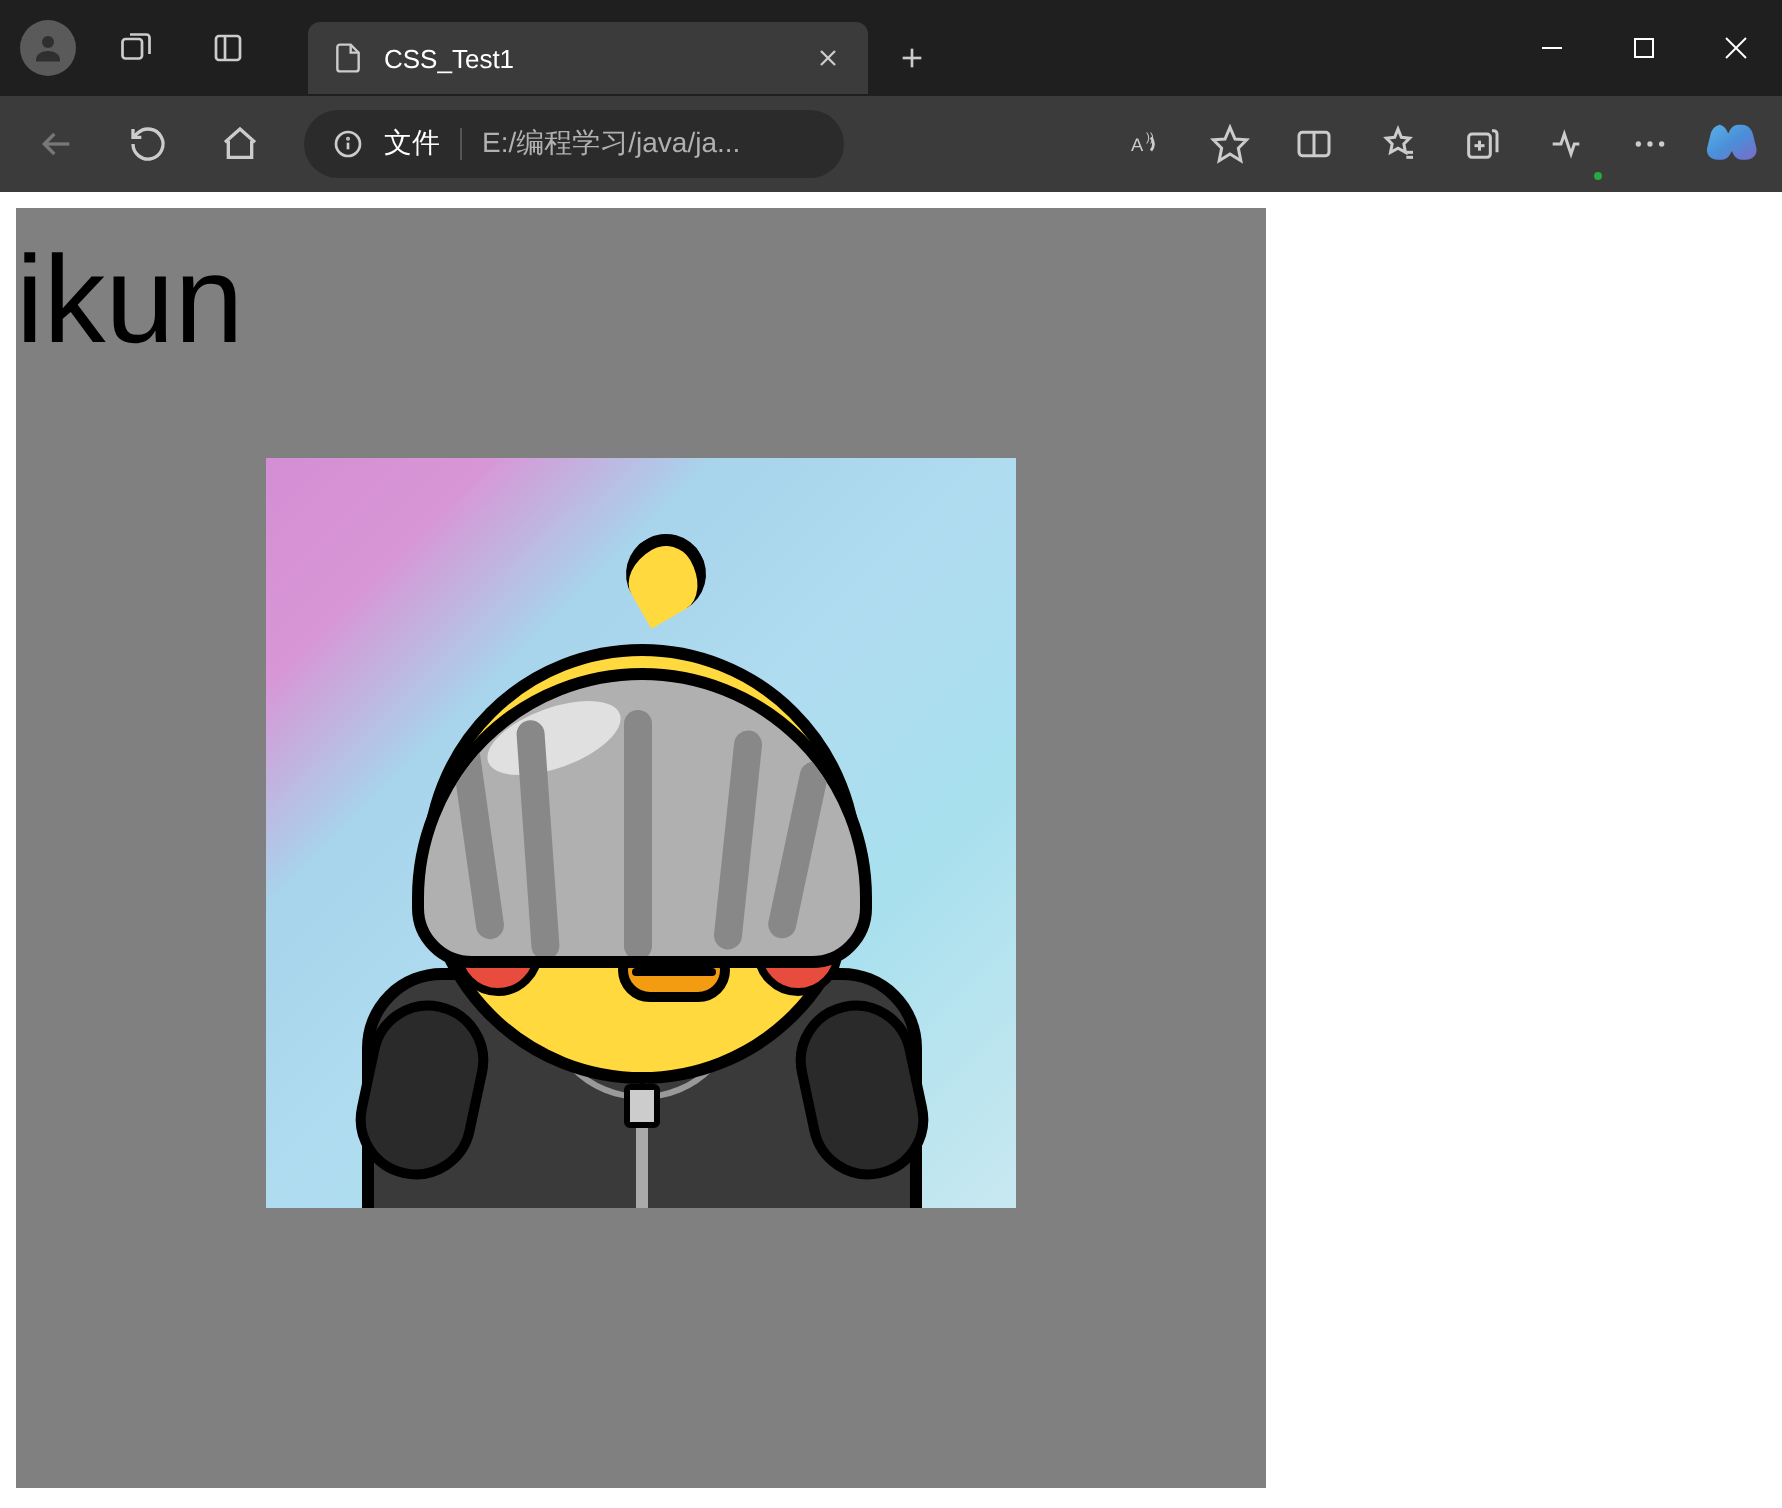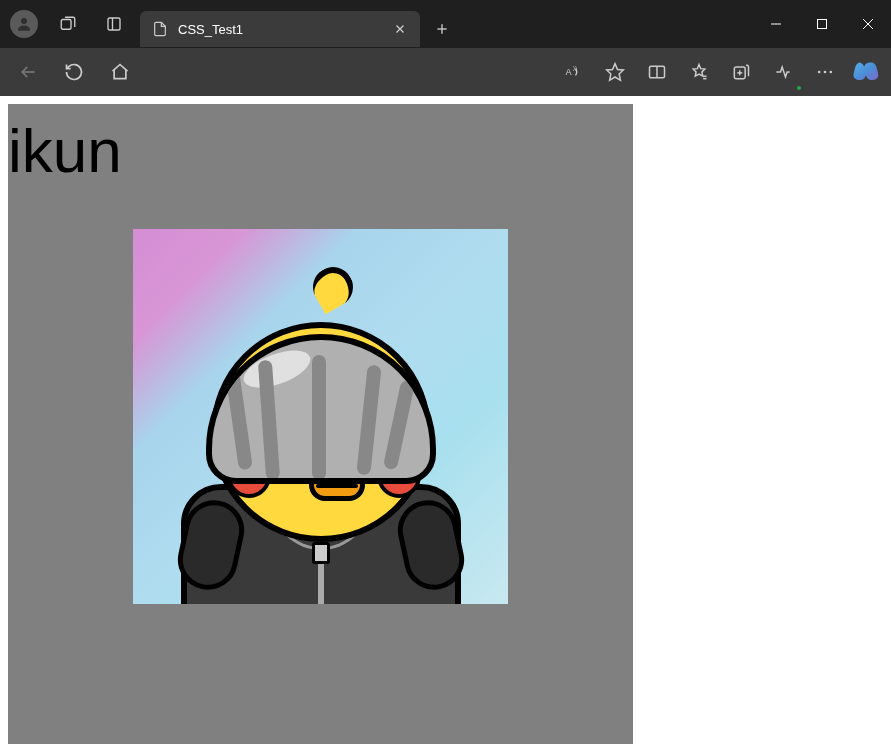--- a/index.html
+++ b/index.html
@@ -38,21 +38,21 @@
       width: 32px;
       height: 32px;
       display: flex;
       align-items: center;
       justify-content: center;
       color: #cccccc;
     }
     .titlebar-icon svg { width: 18px; height: 18px; }
     
     .tab {
-      margin-left: 10px;
+      margin-left: 24px;
       height: 36px;
       background: #3b3b3b;
       border-radius: 6px 6px 0 0;
       display: flex;
       align-items: center;
       padding: 0 8px 0 12px;
       gap: 10px;
       min-width: 280px;
       margin-top: 10px;
     }
@@ -404,20 +404,32 @@
         <polyline points="3 3 3 8 8 8"></polyline>
       </svg>
   </div>
   <div class="tool-btn">
     <svg viewBox="0 0 24 24" fill="none" stroke="currentColor" stroke-width="2">
         <path d="M3 11l9-8 9 8"></path>
         <path d="M5 10v10h14V10"></path>
       </svg>
   </div>
 
+  <div class="urlbar">
+    <span class="urlbar-icon">
+      <svg viewBox="0 0 24 24" fill="none" stroke="currentColor" stroke-width="2">
+          <circle cx="12" cy="12" r="9"></circle>
+          <line x1="12" y1="11" x2="12" y2="16"></line>
+          <circle cx="12" cy="8" r="0.5" fill="currentColor"></circle>
+        </svg>
+    </span>
+    <span class="url-prefix">文件</span>
+    <span class="urlbar-divider"></span>
+    <span class="url-path">E:/编程学习/java/ja...</span>
+  </div>
 
   <div class="toolbar-right">
     <div class="tool-btn">
       <svg viewBox="0 0 24 24" fill="none" stroke="currentColor" stroke-width="1.6">
           <text x="3" y="16" font-size="11" fill="currentColor" stroke="none">A</text>
           <path d="M15 8q3 4 0 8"></path>
           <text x="12" y="10" font-size="7" fill="currentColor" stroke="none">))</text>
         </svg>
     </div>
     <div class="tool-btn">

